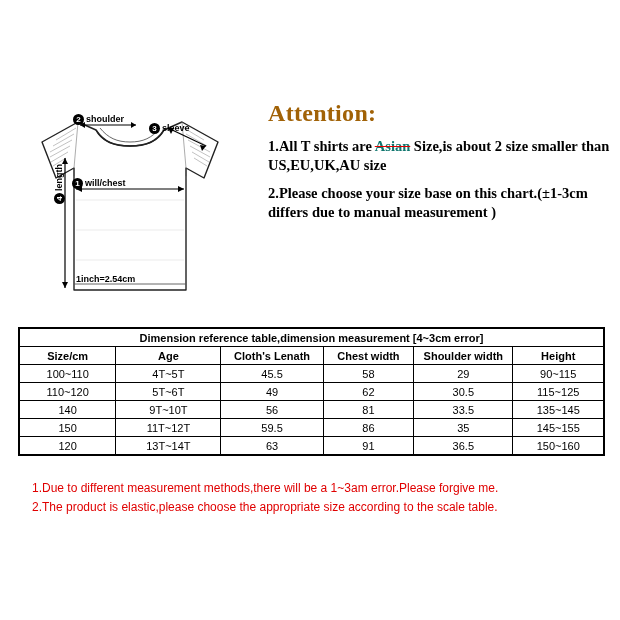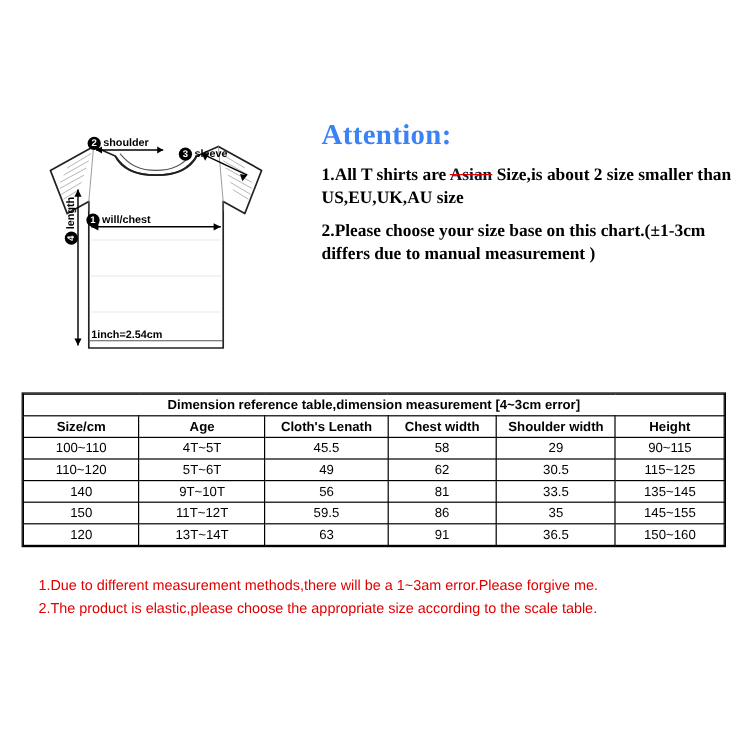--- a/index.html
+++ b/index.html
@@ -85,34 +85,34 @@
   .attention {
     position: absolute;
     left: 268px;
     top: 8px;
     width: 344px;
   }
   .attention h1 {
     margin: 0 0 10px 0;
     font-size: 24px;
     font-weight: bold;
-    color: #3b82f6;
+    color: #a16207;
     font-family: "Liberation Serif", serif;
     letter-spacing: 0.3px;
   }
   .attention p {
     margin: 0 0 9px 0;
     font-size: 14.5px;
     line-height: 1.32;
     color: #000;
     font-family: "Liberation Serif", serif;
     font-weight: bold;
   }
   .strike-red {
-    color: #0f172a;
+    color: #0f766e;
     text-decoration: line-through;
     text-decoration-color: #e00000;
   }
 
   
   .table-box {
     position: absolute;
     left: 18px;
     top: 327px;
     width: 585px;

